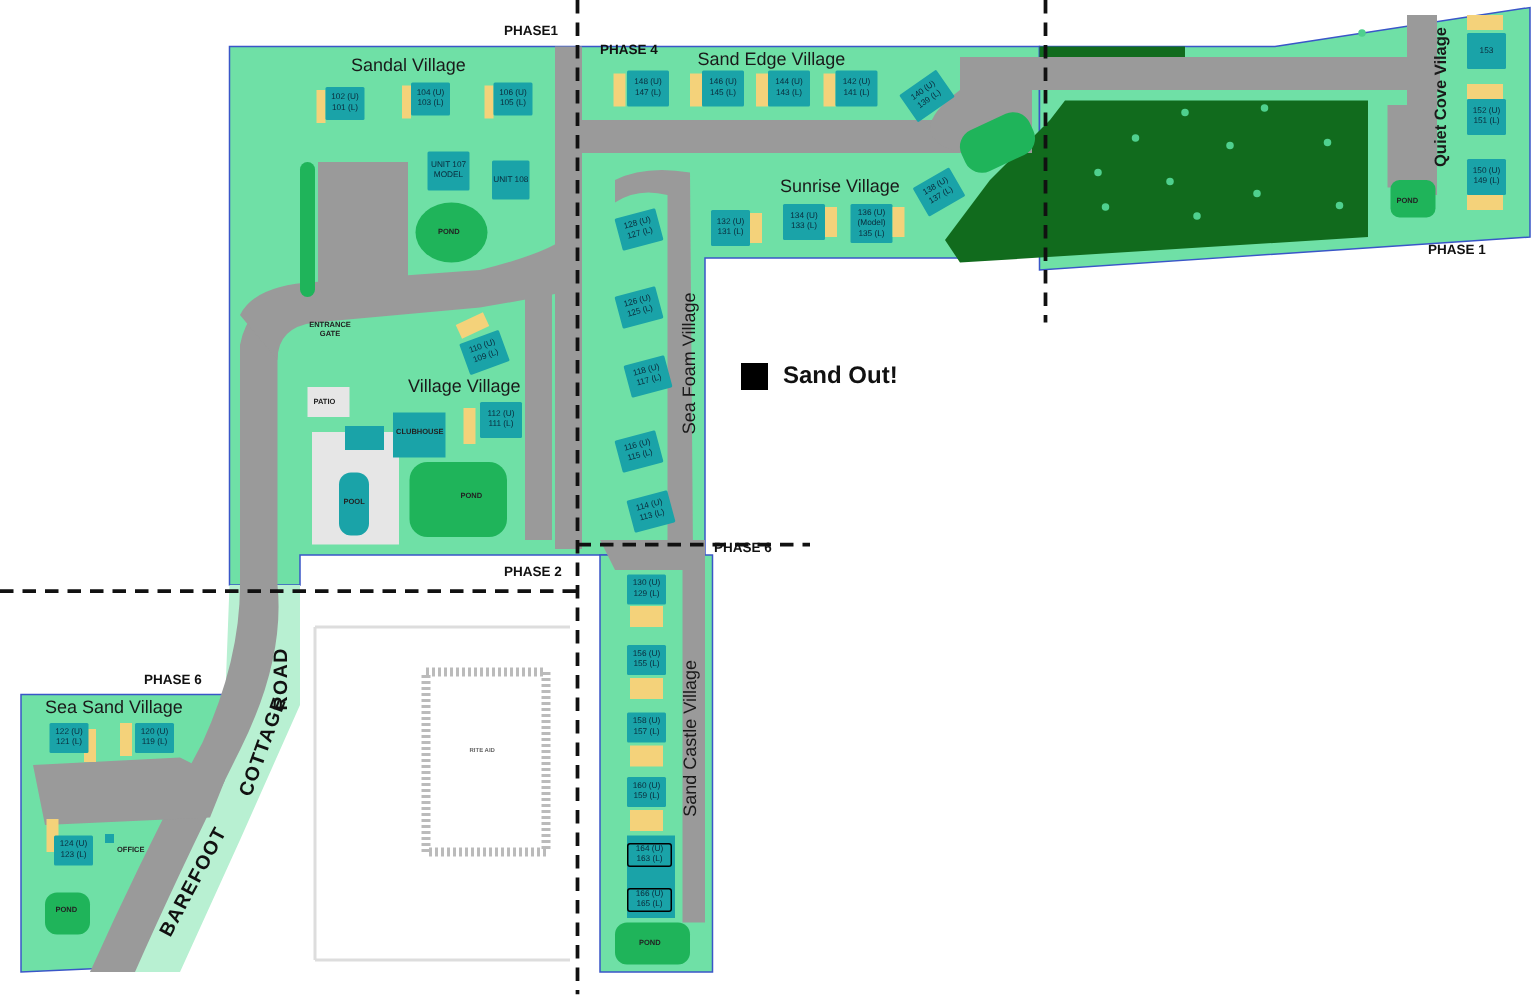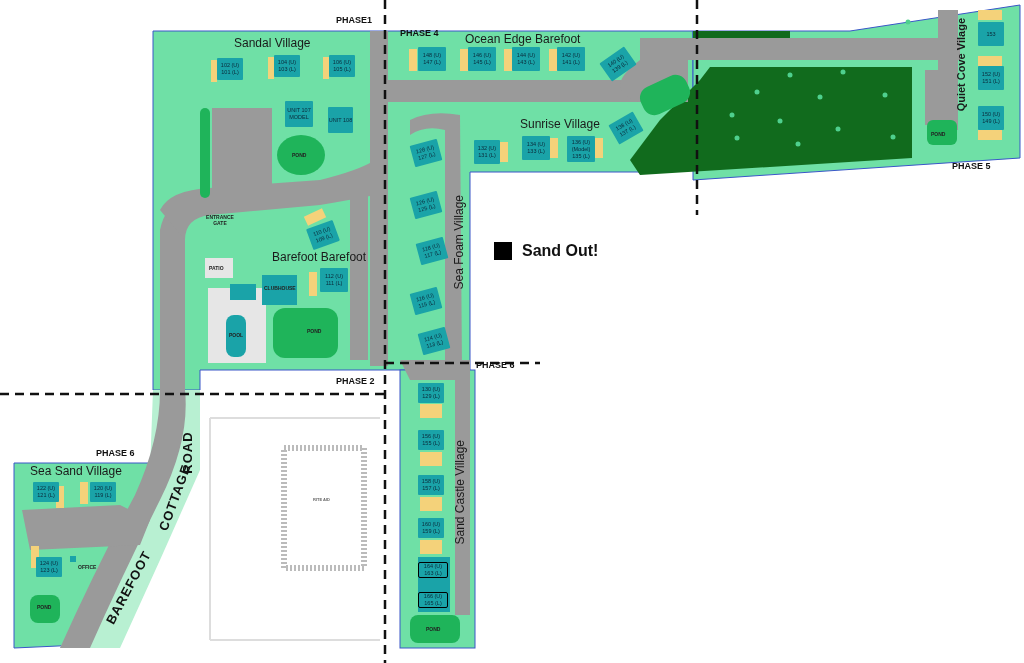--- a/index.html
+++ b/index.html
@@ -97,27 +97,27 @@
       <line x1="0" y1="394" x2="385" y2="394"></line>
       <line x1="385" y1="363" x2="540" y2="363"></line>
       <line x1="697" y1="0" x2="697" y2="215"></line>
     </g>
   </svg>
 
   <span class="phase-label" style="left:336px;top:15px">PHASE1</span>
   <span class="phase-label" style="left:336px;top:376px">PHASE 2</span>
   <span class="phase-label" style="left:96px;top:448px">PHASE 6</span>
   <span class="phase-label" style="left:400px;top:28px">PHASE 4</span>
-  <span class="phase-label" style="left:952px;top:161px">PHASE 5</span>
+  <span class="phase-label" style="left:952px;top:161px">PHASE 1</span>
   <span class="phase-label" style="left:476px;top:360px">PHASE 6</span>
 
   <span class="village-label" style="left:234px;top:36px">Sandal Village</span>
-  <span class="village-label" style="left:465px;top:32px">Ocean Edge Barefoot</span>
+  <span class="village-label" style="left:465px;top:32px">Sand Edge Village</span>
   <span class="village-label" style="left:520px;top:117px">Sunrise Village</span>
-  <span class="village-label" style="left:272px;top:250px">Barefoot Barefoot</span>
+  <span class="village-label" style="left:272px;top:250px">Village Village</span>
   <span class="village-label" style="left:30px;top:464px">Sea Sand Village</span>
   <span class="village-label vlabel" style="left:452px;top:195px;font-size:12px">Sea Foam Village</span>
   <span class="village-label vlabel" style="left:453px;top:440px;font-size:12px">Sand Castle Village</span>
   <span class="village-label vlabel" style="left:955px;top:18px;font-size:11px;font-weight:bold">Quiet Cove Vilage</span>
 
   <span class="road-label" style="left:88px;top:580px;transform:rotate(-62deg)">BAREFOOT</span>
   <span class="road-label" style="left:140px;top:490px;transform:rotate(-70deg)">COTTAGE</span>
   <span class="road-label" style="left:166px;top:445px;transform:rotate(-90deg)">ROAD</span>
 
   <div class="porch" style="left:211px;top:60px;width:6px;height:22px"></div>

